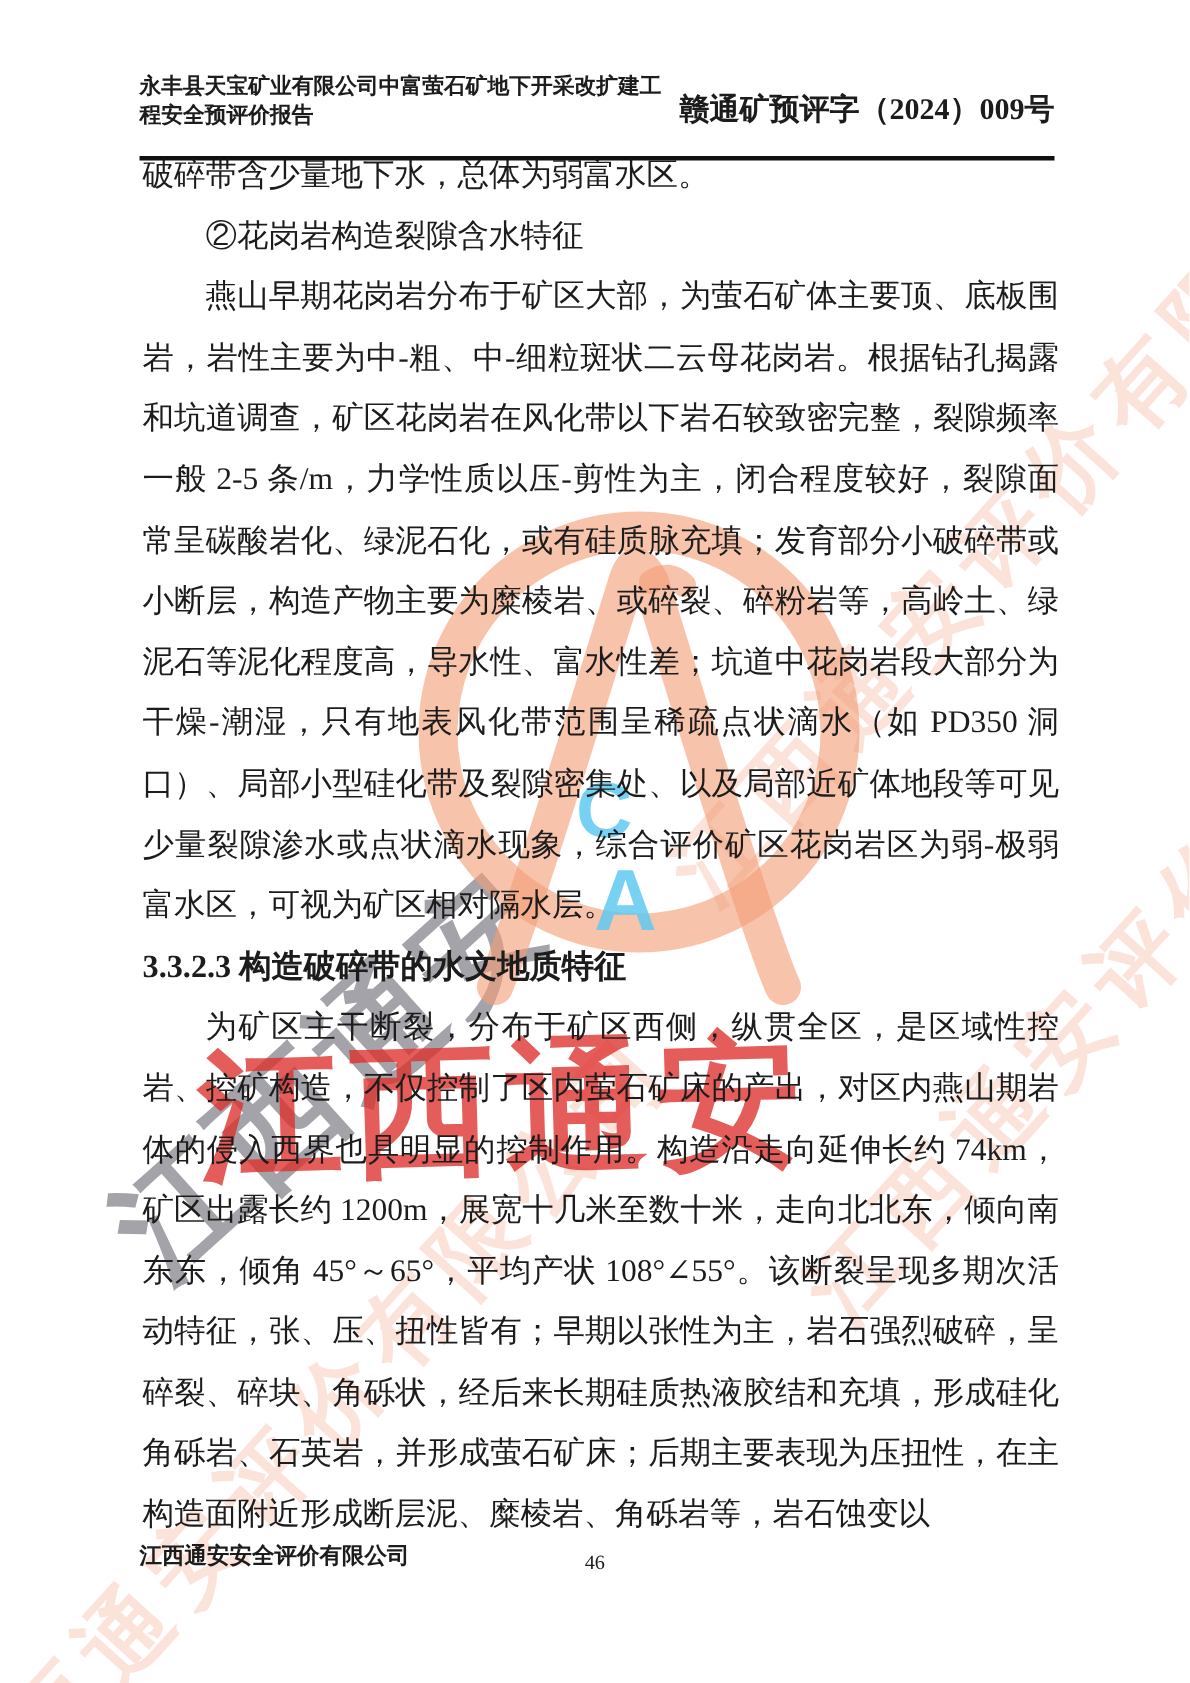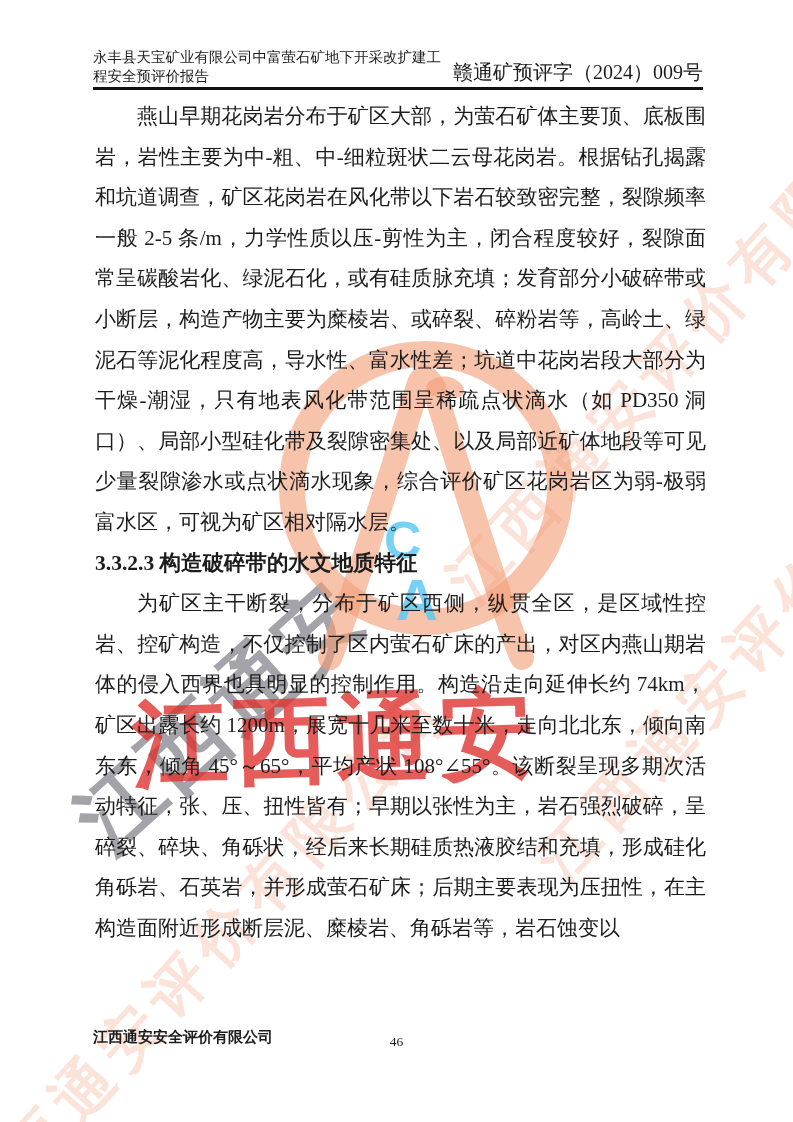--- a/index.html
+++ b/index.html
@@ -65,22 +65,22 @@
   
   .doc { position: absolute; inset: 0; z-index: 2; }
 
   .header {
     position: absolute;
     left: 93px; right: 90px; top: 48px;
     display: flex;
     justify-content: space-between;
     align-items: flex-end;
     border-bottom: 3px solid #101010;
-    padding-bottom: 1px;
-    font-weight: normal;
+    padding-bottom: 18px;
+    font-weight: bold;
   }
   .header .left  { font-size: 14.5px; letter-spacing: 0px; }
   .header .right { font-size: 20px; white-space: nowrap; margin-left: 12px; }
 
   .content {
     position: absolute;
     left: 95px; top: 96px;
     width: 611px;
     font-size: 21px;
     line-height: 40.6px;
@@ -135,20 +135,22 @@
   </div>
 
   <div class="doc">
 
     <div class="header">
       <span class="left">永丰县天宝矿业有限公司中富萤石矿地下开采改扩建工程安全预评价报告</span>
       <span class="right">赣通矿预评字（2024）009号</span>
     </div>
 
     <div class="content">
+      <p>破碎带含少量地下水，总体为弱富水区。</p>
+      <p class="indent">②花岗岩构造裂隙含水特征</p>
       <p class="indent">燕山早期花岗岩分布于矿区大部，为萤石矿体主要顶、底板围岩，岩性主要为中-粗、中-细粒斑状二云母花岗岩。根据钻孔揭露和坑道调查，矿区花岗岩在风化带以下岩石较致密完整，裂隙频率一般 2-5 条/m，力学性质以压-剪性为主，闭合程度较好，裂隙面常呈碳酸岩化、绿泥石化，或有硅质脉充填；发育部分小破碎带或小断层，构造产物主要为糜棱岩、或碎裂、碎粉岩等，高岭土、绿泥石等泥化程度高，导水性、富水性差；坑道中花岗岩段大部分为干燥-潮湿，只有地表风化带范围呈稀疏点状滴水（如 PD350 洞口）、局部小型硅化带及裂隙密集处、以及局部近矿体地段等可见少量裂隙渗水或点状滴水现象，综合评价矿区花岗岩区为弱-极弱富水区，可视为矿区相对隔水层。</p>
       <p class="heading">3.3.2.3 构造破碎带的水文地质特征</p>
       <p class="indent">为矿区主干断裂，分布于矿区西侧，纵贯全区，是区域性控岩、控矿构造，不仅控制了区内萤石矿床的产出，对区内燕山期岩体的侵入西界也具明显的控制作用。构造沿走向延伸长约 74km，矿区出露长约 1200m，展宽十几米至数十米，走向北北东，倾向南东东，倾角 45°～65°，平均产状 108°∠55°。该断裂呈现多期次活动特征，张、压、扭性皆有；早期以张性为主，岩石强烈破碎，呈碎裂、碎块、角砾状，经后来长期硅质热液胶结和充填，形成硅化角砾岩、石英岩，并形成萤石矿床；后期主要表现为压扭性，在主构造面附近形成断层泥、糜棱岩、角砾岩等，岩石蚀变以</p>
     </div>
 
     <div class="footer">
       <span class="company">江西通安安全评价有限公司</span>
       <span class="pagenum">46</span>
     </div>
 

